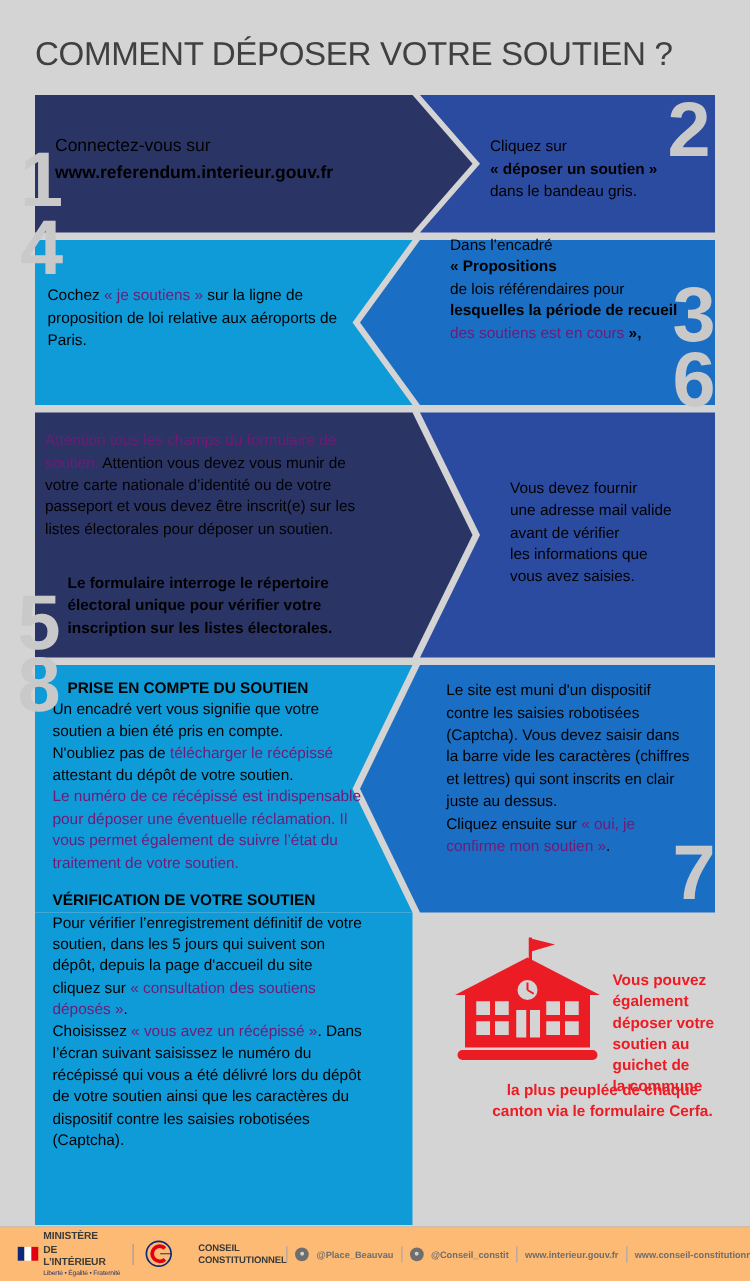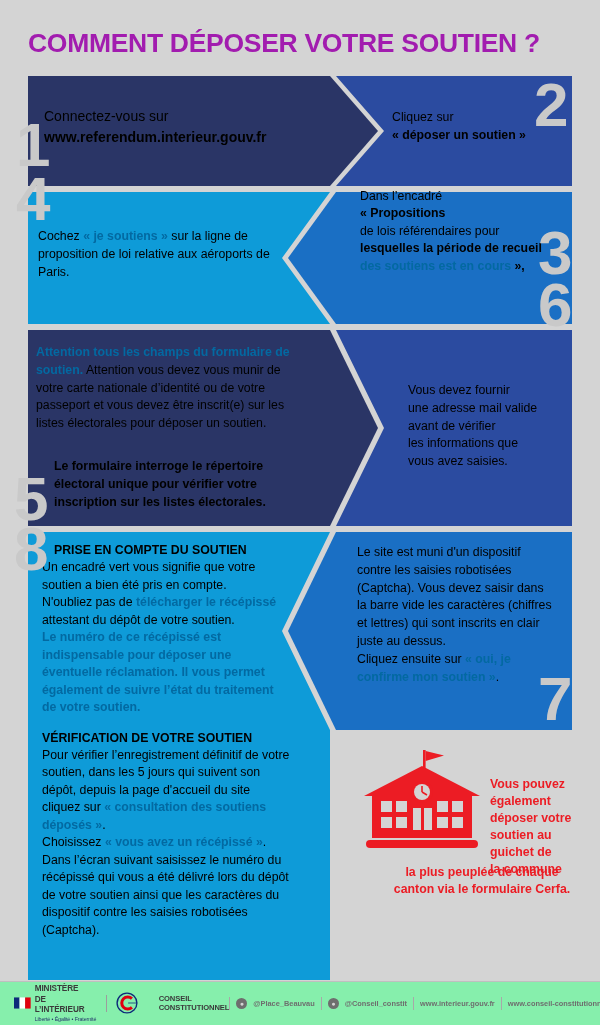--- a/index.html
+++ b/index.html
@@ -7,43 +7,43 @@
     width: 600px; height: 1025px;
     background: #d4d4d4;
     font-family: "Liberation Sans", sans-serif;
     overflow: hidden;
   }
   .page { position: relative; width: 600px; height: 1025px; background: #d4d4d4; }
 
   
   .title {
     position: absolute; left: 28px; top: 28px;
-    font-size: 26.5px; font-weight: bold; letter-spacing: -0.3px;
-    color: #a21caf; white-space: nowrap;
+    font-size: 26.5px; font-weight: normal; letter-spacing: -0.3px;
+    color: #404040; white-space: nowrap;
   }
 
   
   .diagram { position: absolute; left: 0; top: 76px; width: 600px; height: 905px; }
   .txt { position: absolute; }
 
   
   .stepnum {
     position: absolute;
     font-size: 62px; font-weight: bold; line-height: 0.82;
     color: #c9c9c9;
     z-index: 6;
     letter-spacing: -2px;
   }
 
-  b, strong { font-weight: bold; color: #0369a1; }
+  b, strong { font-weight: normal; color: #701a75; }
 
   
   .footer {
     position: absolute; left: 0; bottom: 0; width: 600px; height: 44px;
-    background: #86efac; border-top: 1px solid #bfbfbf;
+    background: #fdba74; border-top: 1px solid #bfbfbf;
     display: flex; align-items: center;
   }
   .foot-left { display: flex; align-items: center; padding-left: 14px; gap: 9px; }
   .flag { width: 17px; height: 12px; display: block; }
   .marianne-txt {
     font-size: 5.3px; color: #23336b; line-height: 1.25; margin-top: 1px;
     letter-spacing: -0.1px; white-space: nowrap;
   }
   .min-name { font-size: 8.2px; font-weight: bold; color: #3a3a3a; line-height: 1.25; letter-spacing: -0.1px; }
   .vsep { width: 1px; height: 17px; background: #9d9d9d; }
@@ -102,20 +102,21 @@
     <div class="stepnum" style="left:14px;  top:448px;">8</div>
 
     <div class="txt" style="left:44px; top:30px; width:280px; font-size:14px; line-height:1.5;">
       <div>Connectez-vous sur</div>
       <div style="font-weight:bold;">www.referendum.interieur.gouv.fr</div>
     </div>
 
     <div class="txt" style="left:392px; top:33px; width:170px; font-size:12.3px; line-height:1.45;">
       <div>Cliquez sur</div>
       <div style="font-weight:bold;">« déposer un soutien »</div>
+      <div>dans le bandeau gris.</div>
     </div>
 
     <div class="txt" style="left:360px; top:112px; width:210px; font-size:12.3px; line-height:1.42;">
       <div>Dans l’encadré</div>
       <div style="font-weight:bold;">« Propositions</div>
       <div style="font-weight:normal;">de lois référendaires pour</div>
       <div style="font-weight:bold;">lesquelles la période de recueil</div>
       <div style="font-weight:bold;"><b>des soutiens est en cours </b>»,</div>
     </div>
 

